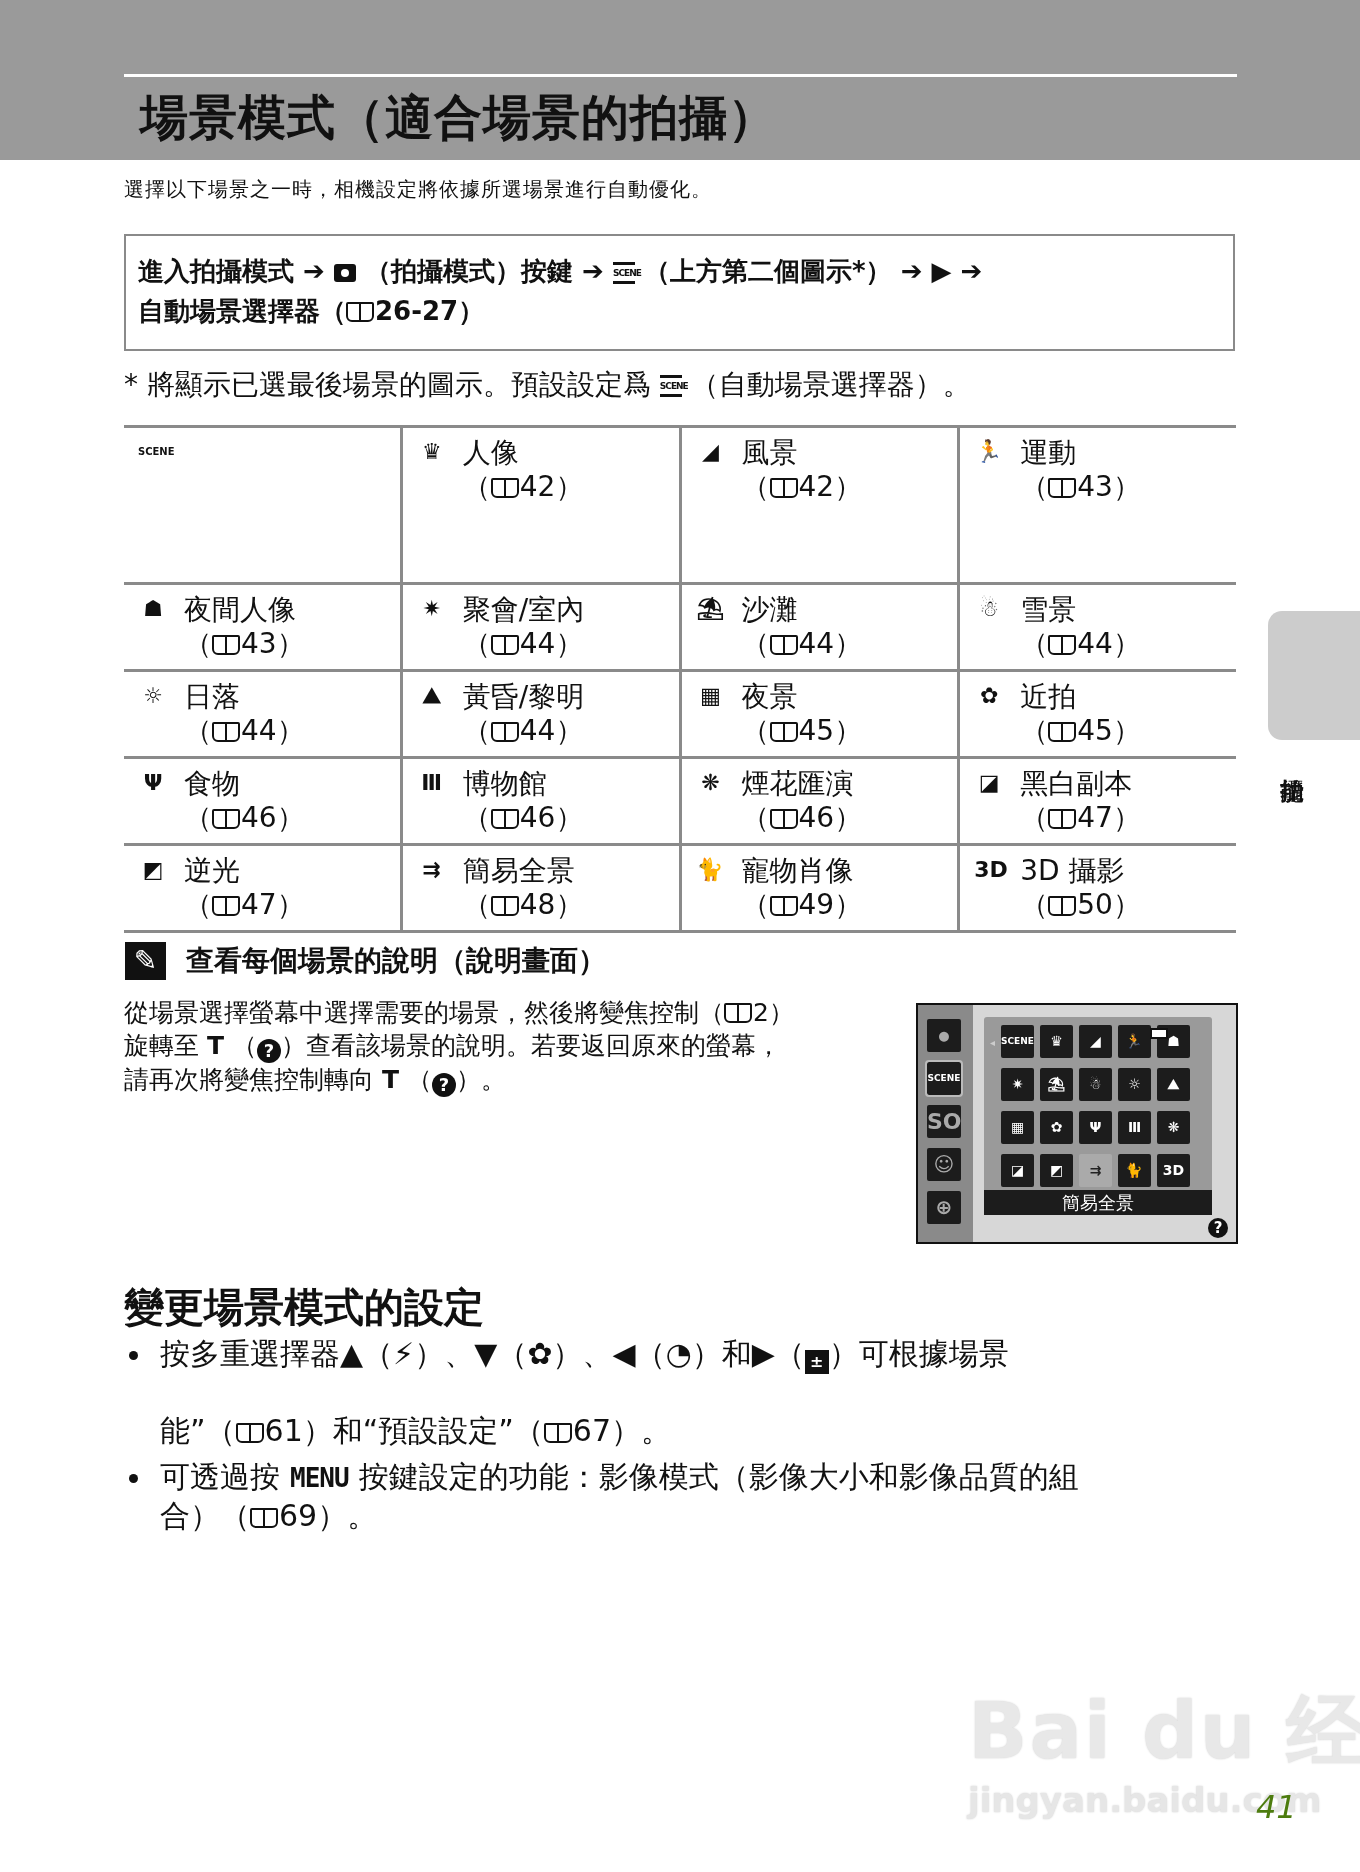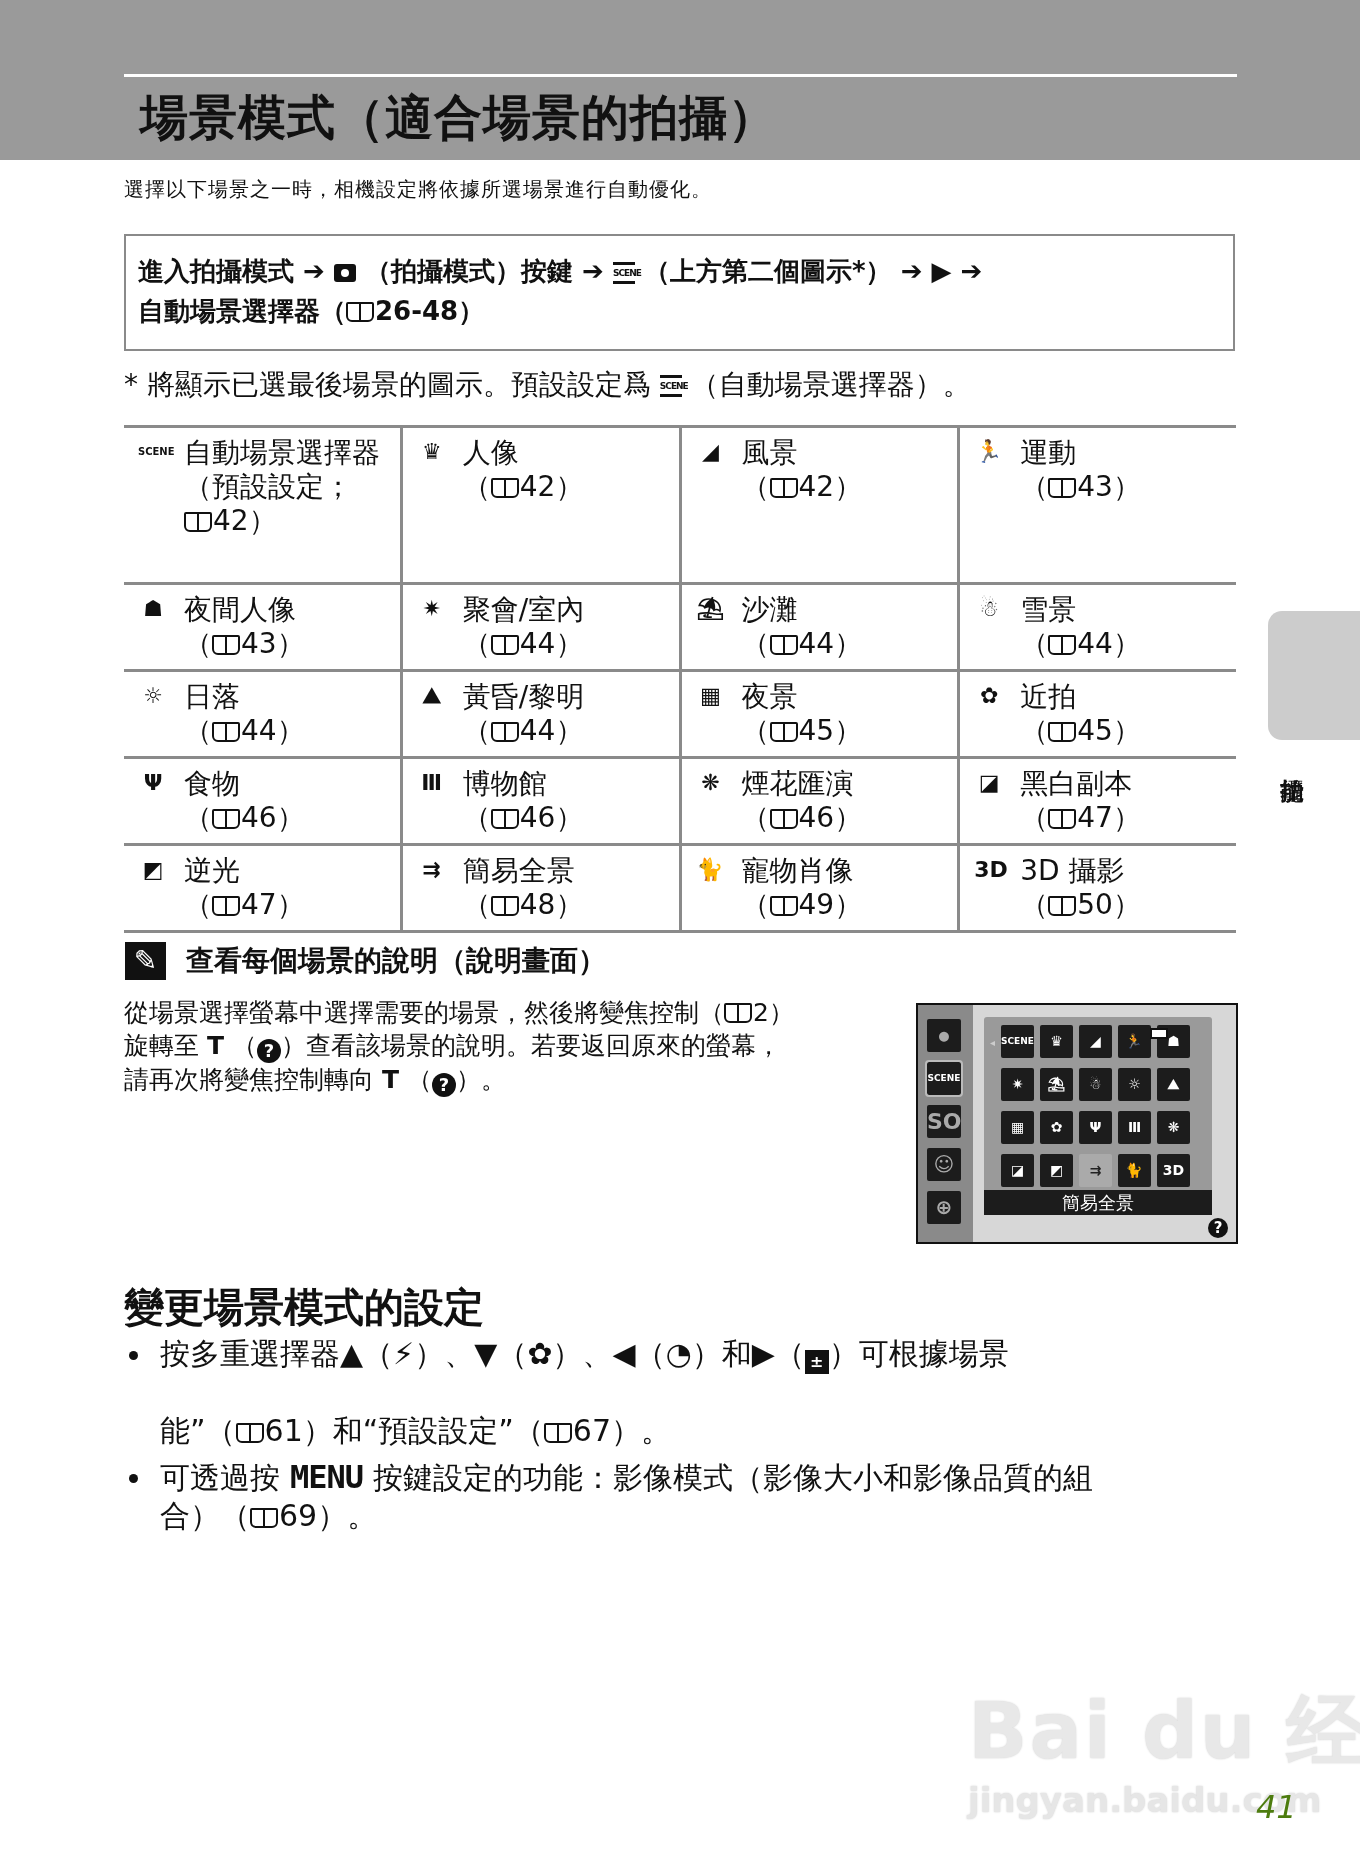--- a/index.html
+++ b/index.html
@@ -47,21 +47,21 @@
   .cam-label{position:absolute;left:0;top:173px;width:228px;height:25px;background:#1c1c1c;color:#fff;font-size:18px;text-align:center;line-height:25px;}
   .cam-arrow{position:absolute;left:6px;top:20px;color:#ccc;font-size:10px;}
   .cam-batt{position:absolute;left:232px;top:23px;width:14px;height:7px;border:2px solid #111;background:#fff;}
   .cam-help{position:absolute;left:290px;top:213px;width:20px;height:20px;border-radius:50%;background:#111;color:#fff;font-size:15px;font-weight:bold;text-align:center;line-height:20px;}
   
   .sec-title{left:124px;top:1280px;font-size:40px;font-weight:bold;white-space:nowrap;}
   .bul{left:124px;width:1115px;font-size:30px;line-height:38px;padding-left:36px;box-sizing:border-box;}
   .bul::before{content:"";position:absolute;left:5px;top:16px;width:9px;height:9px;border-radius:50%;background:#111;}
   .b1{top:1335px;}
   .b2{top:1458px;}
-  .menu{font-weight:bold;font-family:"DejaVu Sans Mono","Liberation Mono",monospace;font-size:32px;letter-spacing:-1px;margin:0 10px;}
+  .menu{font-weight:bold;font-family:"DejaVu Sans Mono","Liberation Mono",monospace;font-size:26px;letter-spacing:-1px;margin:0 10px;}
   .sym{display:inline-block;}
   .evbox{display:inline-block;width:24px;height:24px;background:#111;color:#fff;font-size:16px;font-weight:bold;text-align:center;line-height:24px;vertical-align:-3px;}
   
   .sidetab{left:1268px;top:611px;width:92px;height:129px;background:#cccccc;border-radius:14px 0 0 14px;}
   .sidelabel{left:1276px;top:760px;width:32px;font-size:24px;writing-mode:vertical-rl;white-space:nowrap;}
   
   .wm{left:968px;top:1680px;color:#e8e8e8;font-size:78px;font-weight:bold;letter-spacing:2px;white-space:nowrap;text-shadow:0 0 2px #cfcfcf;}
   .wm-url{left:968px;top:1780px;color:#e6e6e6;font-size:34px;font-weight:bold;white-space:nowrap;text-shadow:0 0 2px #cfcfcf;}
   .pageno{left:1256px;top:1788px;font-size:32px;font-style:italic;color:#4d7c0f;}
 </style>
@@ -81,35 +81,34 @@
     <span class="cam-glyph"></span>
     <span>（拍攝模式）按鍵</span>
     <span>➔</span>
     <span class="scene-glyph">SCENE</span>
     <span>（上方第二個圖示*）</span>
     <span>➔</span>
     <span>▶</span>
     <span>➔</span>
   </div>
   <div class="box-line box-l2">
-    <span>自動場景選擇器（</span><span class="book"></span><span>26-48）</span>
+    <span>自動場景選擇器（</span><span class="book"></span><span>26-27）</span>
   </div>
 </div>
 
 <div class="abs footnote">
   <span>*  將顯示已選最後場景的圖示。預設設定爲</span>
   <span class="scene-glyph">SCENE</span>
   <span>（自動場景選擇器）。</span>
 </div>
 
 <div class="abs tbl">
   <div class="row first" style="height:154px">
     <div class="cell">
         <span class="cico" style="font-size:10px">SCENE</span>
-        <span class="ctext"><span>自動場景選擇器</span><span class="cpage"><span>（預設設定；</span><br><span class="book"></span><span>42）</span></span></span>
       </div>
     <div class="cell">
         <span class="cico">♛</span>
         <span class="ctext"><span>人像</span><span class="cpage"><span>（</span><span class="book"></span><span>42）</span></span></span>
       </div>
     <div class="cell">
         <span class="cico">◢</span>
         <span class="ctext"><span>風景</span><span class="cpage"><span>（</span><span class="book"></span><span>42）</span></span></span>
       </div>
     <div class="cell">

